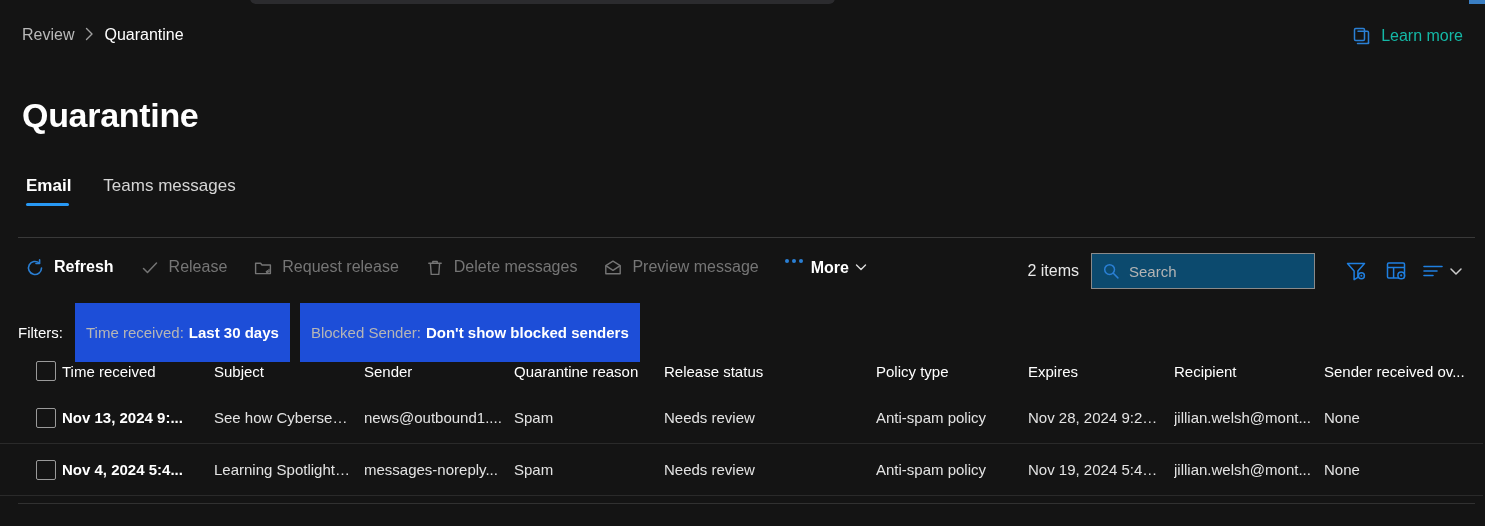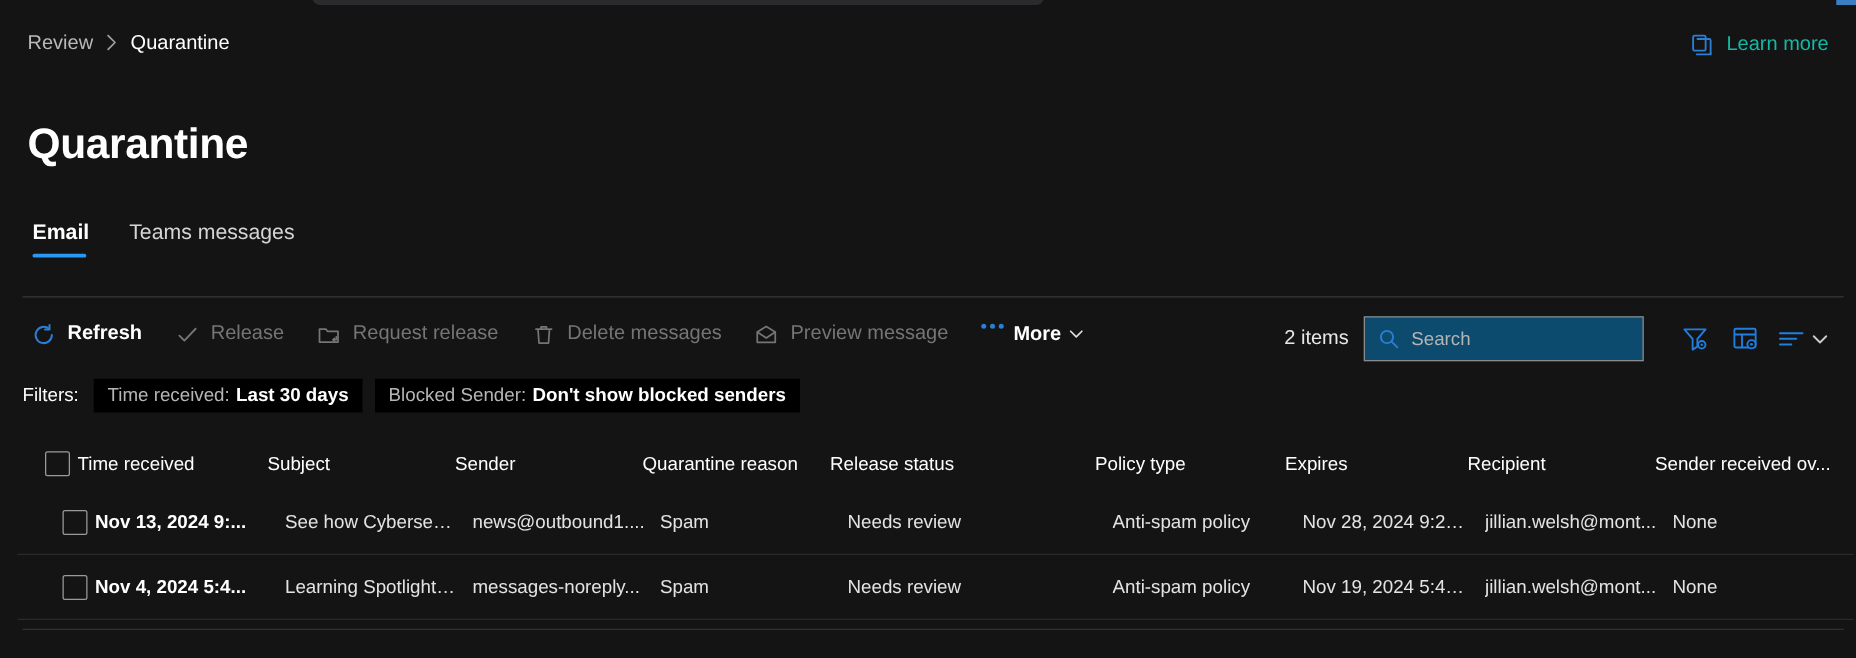--- a/index.html
+++ b/index.html
@@ -110,41 +110,41 @@
   .sortgroup .ic { width: 24px; height: 22px; display:block; }
   .sortgroup .chev { width: 18px; height: 18px; display:block; }
 
   
   .filters {
     position: absolute; top: 303px; left: 18px;
     display: flex; align-items: center; gap: 10px;
   }
   .filters-label { font-size: 15px; color: #ffffff; margin-right: 2px; }
   .pill {
-    background: #000000; padding: 5px 11px; font-size: 15px;
+    background: #1d4ed8; padding: 21px 11px; font-size: 15px;
     display: flex; gap: 5px; align-items: baseline; cursor: pointer;
     white-space: nowrap;
   }
   .pill .k { color: #b6b6b6; }
   .pill .v { color: #ffffff; font-weight: bold; }
 
   
   .table { position: absolute; top: 350px; left: 0; right: 0; }
   .grid {
     display: grid;
     grid-template-columns: 62px 152px 150px 150px 150px 212px 152px 146px 150px 155px;
     align-items: center;
   }
   .hrow { height: 42px; }
   .hcell {
     font-size: 15px; font-weight: normal; color: #ffffff;
     white-space: nowrap; overflow: hidden; text-overflow: ellipsis;
     padding-right: 10px;
   }
-  .drow { height: 52px; border-bottom: 1px solid #2a2a2a; margin-left: 14px; }
+  .drow { height: 52px; border-bottom: 1px solid #2a2a2a; }
   .dcell {
     font-size: 15px; color: #e3e3e3;
     white-space: nowrap; overflow: hidden; text-overflow: ellipsis;
     padding-right: 10px;
   }
   .dcell.bold { font-weight: bold; color: #ffffff; }
   .cb-cell { display: flex; align-items: center; justify-content: flex-start; padding-left: 36px; }
   .checkbox {
     width: 20px; height: 20px; border: 1px solid #9a9a9a; background: transparent;
     border-radius: 2px; cursor: pointer; display: block;

